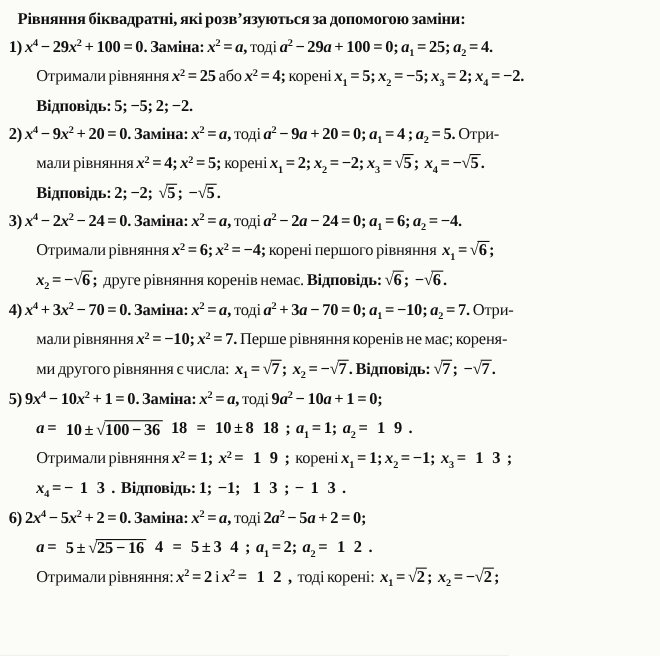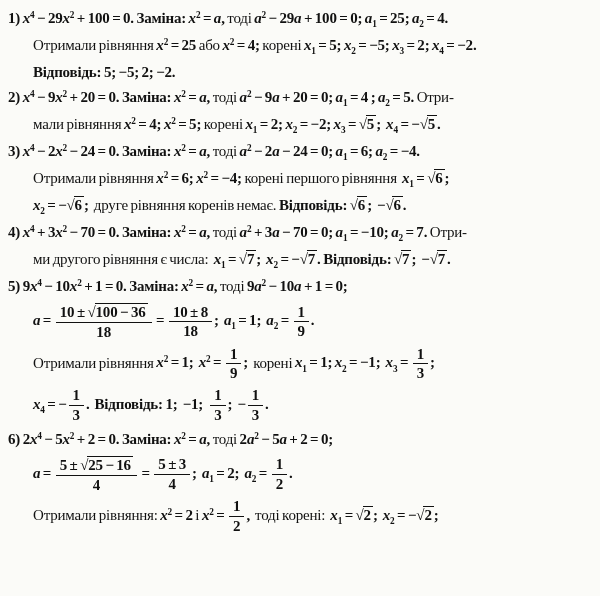--- a/index.html
+++ b/index.html
@@ -25,48 +25,51 @@
   .line.title{margin-left:12px;}
   .line.item{margin-left:4px;}
   .line.cont{margin-left:29px;}
   .b{font-weight:bold;}
   .i{}
   .math{font-weight:bold;}
   .mi{font-style:italic;}
   .sup{font-size:62%;position:relative;top:-0.55em;}
   .sub{font-size:62%;position:relative;top:0.45em;}
   .frac{
-    display:inline-flex;flex-direction:column;align-items:center;
+    display:inline-flex;flex-direction:row;align-items:center;
     vertical-align:middle;line-height:1.12;text-align:center;
     margin:1px 2px;
   }
   .frac .num{padding:0 4px;}
   .frac .fbar{align-self:stretch;height:0;border-top:1.6px solid currentColor;margin:1px 0;}
   .frac .den{padding:0 4px;}
   .sqrt{white-space:pre;}
   .radsign{position:relative;top:0;}
   .radbody{
     display:inline-block;border-top:1.6px solid currentColor;
     padding:0 2px 0 1px;margin-left:-1px;line-height:1.1;
   }
 </style>
 </head>
 <body>
 
 <div class="page">
   <div id="doc" class="doc">
+      <div class="line title"><span class="b">Рівняння біквадратні, які розв’язуються за допомогою заміни:</span></div>
       <div class="line item"><span class="b">1)</span> <span class="math"><span class="mi">x</span><span class="sup">4</span> − 29<span class="mi">x</span><span class="sup">2</span> + 100 = 0.</span> <span class="b">Заміна:</span> <span class="math"><span class="mi">x</span><span class="sup">2</span> = <span class="mi">a</span>,</span> тоді <span class="math"><span class="mi">a</span><span class="sup">2</span> − 29<span class="mi">a</span> + 100 = 0;</span> <span class="math"><span class="mi">a</span><span class="sub">1</span> = 25;</span> <span class="math"><span class="mi">a</span><span class="sub">2</span> = 4.</span></div>
       <div class="line cont">Отримали рівняння <span class="math"><span class="mi">x</span><span class="sup">2</span> = 25</span> або <span class="math"><span class="mi">x</span><span class="sup">2</span> = 4;</span> корені <span class="math"><span class="mi">x</span><span class="sub">1</span> = 5;</span> <span class="math"><span class="mi">x</span><span class="sub">2</span> = −5;</span> <span class="math"><span class="mi">x</span><span class="sub">3</span> = 2;</span> <span class="math"><span class="mi">x</span><span class="sub">4</span> = −2.</span></div>
       <div class="line cont"><span class="i"><span class="b">Відповідь:</span></span> <span class="math">5; −5; 2; −2.</span></div>
       <div class="line item"><span class="b">2)</span> <span class="math"><span class="mi">x</span><span class="sup">4</span> − 9<span class="mi">x</span><span class="sup">2</span> + 20 = 0.</span> <span class="b">Заміна:</span> <span class="math"><span class="mi">x</span><span class="sup">2</span> = <span class="mi">a</span>,</span> тоді <span class="math"><span class="mi">a</span><span class="sup">2</span> − 9<span class="mi">a</span> + 20 = 0;</span> <span class="math"><span class="mi">a</span><span class="sub">1</span> = 4 ;</span> <span class="math"><span class="mi">a</span><span class="sub">2</span> = 5.</span> Отри-</div>
       <div class="line cont">мали рівняння <span class="math"><span class="mi">x</span><span class="sup">2</span> = 4;</span> <span class="math"><span class="mi">x</span><span class="sup">2</span> = 5;</span> корені <span class="math"><span class="mi">x</span><span class="sub">1</span> = 2;</span> <span class="math"><span class="mi">x</span><span class="sub">2</span> = −2;</span> <span class="math"><span class="mi">x</span><span class="sub">3</span> = <span class="sqrt"><span class="radsign">√</span><span class="radbody">5</span></span>;</span>  <span class="math"><span class="mi">x</span><span class="sub">4</span> = −<span class="sqrt"><span class="radsign">√</span><span class="radbody">5</span></span>.</span></div>
+      <div class="line cont"><span class="i"><span class="b">Відповідь:</span></span> <span class="math">2; −2;  <span class="sqrt"><span class="radsign">√</span><span class="radbody">5</span></span>;  −<span class="sqrt"><span class="radsign">√</span><span class="radbody">5</span></span>.</span></div>
       <div class="line item"><span class="b">3)</span> <span class="math"><span class="mi">x</span><span class="sup">4</span> − 2<span class="mi">x</span><span class="sup">2</span> − 24 = 0.</span> <span class="b">Заміна:</span> <span class="math"><span class="mi">x</span><span class="sup">2</span> = <span class="mi">a</span>,</span> тоді <span class="math"><span class="mi">a</span><span class="sup">2</span> − 2<span class="mi">a</span> − 24 = 0;</span> <span class="math"><span class="mi">a</span><span class="sub">1</span> = 6;</span> <span class="math"><span class="mi">a</span><span class="sub">2</span> = −4.</span></div>
       <div class="line cont">Отримали рівняння <span class="math"><span class="mi">x</span><span class="sup">2</span> = 6;</span> <span class="math"><span class="mi">x</span><span class="sup">2</span> = −4;</span> корені першого рівняння  <span class="math"><span class="mi">x</span><span class="sub">1</span> = <span class="sqrt"><span class="radsign">√</span><span class="radbody">6</span></span>;</span></div>
       <div class="line cont"><span class="math"><span class="mi">x</span><span class="sub">2</span> = −<span class="sqrt"><span class="radsign">√</span><span class="radbody">6</span></span>;</span>  друге рівняння коренів немає. <span class="i"><span class="b">Відповідь:</span></span> <span class="math"><span class="sqrt"><span class="radsign">√</span><span class="radbody">6</span></span>;</span>  <span class="math">−<span class="sqrt"><span class="radsign">√</span><span class="radbody">6</span></span>.</span></div>
       <div class="line item"><span class="b">4)</span> <span class="math"><span class="mi">x</span><span class="sup">4</span> + 3<span class="mi">x</span><span class="sup">2</span> − 70 = 0.</span> <span class="b">Заміна:</span> <span class="math"><span class="mi">x</span><span class="sup">2</span> = <span class="mi">a</span>,</span> тоді <span class="math"><span class="mi">a</span><span class="sup">2</span> + 3<span class="mi">a</span> − 70 = 0;</span> <span class="math"><span class="mi">a</span><span class="sub">1</span> = −10;</span> <span class="math"><span class="mi">a</span><span class="sub">2</span> = 7.</span> Отри-</div>
+      <div class="line cont">мали рівняння <span class="math"><span class="mi">x</span><span class="sup">2</span> = −10;</span> <span class="math"><span class="mi">x</span><span class="sup">2</span> = 7.</span> Перше рівняння коренів не має; кореня-</div>
       <div class="line cont">ми другого рівняння є числа:  <span class="math"><span class="mi">x</span><span class="sub">1</span> = <span class="sqrt"><span class="radsign">√</span><span class="radbody">7</span></span>;</span>  <span class="math"><span class="mi">x</span><span class="sub">2</span> = −<span class="sqrt"><span class="radsign">√</span><span class="radbody">7</span></span>.</span> <span class="i"><span class="b">Відповідь:</span></span> <span class="math"><span class="sqrt"><span class="radsign">√</span><span class="radbody">7</span></span>;</span>  <span class="math">−<span class="sqrt"><span class="radsign">√</span><span class="radbody">7</span></span>.</span></div>
       <div class="line item"><span class="b">5)</span> <span class="math">9<span class="mi">x</span><span class="sup">4</span> − 10<span class="mi">x</span><span class="sup">2</span> + 1 = 0.</span> <span class="b">Заміна:</span> <span class="math"><span class="mi">x</span><span class="sup">2</span> = <span class="mi">a</span>,</span> тоді <span class="math">9<span class="mi">a</span><span class="sup">2</span> − 10<span class="mi">a</span> + 1 = 0;</span></div>
       <div class="line cont"><span class="math"><span class="mi">a</span> = <span class="frac"><span class="num">10 ± <span class="sqrt"><span class="radsign">√</span><span class="radbody">100 − 36</span></span></span><span class="fbar"></span><span class="den">18</span></span> = <span class="frac"><span class="num">10 ± 8</span><span class="fbar"></span><span class="den">18</span></span>;</span>  <span class="math"><span class="mi">a</span><span class="sub">1</span> = 1;</span>  <span class="math"><span class="mi">a</span><span class="sub">2</span> = <span class="frac"><span class="num">1</span><span class="fbar"></span><span class="den">9</span></span>.</span></div>
       <div class="line cont">Отримали рівняння <span class="math"><span class="mi">x</span><span class="sup">2</span> = 1;</span>  <span class="math"><span class="mi">x</span><span class="sup">2</span> = <span class="frac"><span class="num">1</span><span class="fbar"></span><span class="den">9</span></span>;</span>  корені <span class="math"><span class="mi">x</span><span class="sub">1</span> = 1;</span> <span class="math"><span class="mi">x</span><span class="sub">2</span> = −1;</span>  <span class="math"><span class="mi">x</span><span class="sub">3</span> = <span class="frac"><span class="num">1</span><span class="fbar"></span><span class="den">3</span></span>;</span></div>
       <div class="line cont"><span class="math"><span class="mi">x</span><span class="sub">4</span> = −<span class="frac"><span class="num">1</span><span class="fbar"></span><span class="den">3</span></span>.</span>  <span class="i"><span class="b">Відповідь:</span></span> <span class="math">1;  −1;  <span class="frac"><span class="num">1</span><span class="fbar"></span><span class="den">3</span></span>;  −<span class="frac"><span class="num">1</span><span class="fbar"></span><span class="den">3</span></span>.</span></div>
       <div class="line item"><span class="b">6)</span> <span class="math">2<span class="mi">x</span><span class="sup">4</span> − 5<span class="mi">x</span><span class="sup">2</span> + 2 = 0.</span> <span class="b">Заміна:</span> <span class="math"><span class="mi">x</span><span class="sup">2</span> = <span class="mi">a</span>,</span> тоді <span class="math">2<span class="mi">a</span><span class="sup">2</span> − 5<span class="mi">a</span> + 2 = 0;</span></div>
       <div class="line cont"><span class="math"><span class="mi">a</span> = <span class="frac"><span class="num">5 ± <span class="sqrt"><span class="radsign">√</span><span class="radbody">25 − 16</span></span></span><span class="fbar"></span><span class="den">4</span></span> = <span class="frac"><span class="num">5 ± 3</span><span class="fbar"></span><span class="den">4</span></span>;</span>  <span class="math"><span class="mi">a</span><span class="sub">1</span> = 2;</span>  <span class="math"><span class="mi">a</span><span class="sub">2</span> = <span class="frac"><span class="num">1</span><span class="fbar"></span><span class="den">2</span></span>.</span></div>
       <div class="line cont">Отримали рівняння: <span class="math"><span class="mi">x</span><span class="sup">2</span> = 2</span> і <span class="math"><span class="mi">x</span><span class="sup">2</span> = <span class="frac"><span class="num">1</span><span class="fbar"></span><span class="den">2</span></span>,</span>  тоді корені:  <span class="math"><span class="mi">x</span><span class="sub">1</span> = <span class="sqrt"><span class="radsign">√</span><span class="radbody">2</span></span>;</span>  <span class="math"><span class="mi">x</span><span class="sub">2</span> = −<span class="sqrt"><span class="radsign">√</span><span class="radbody">2</span></span>;</span></div>
     </div>
 </div>

